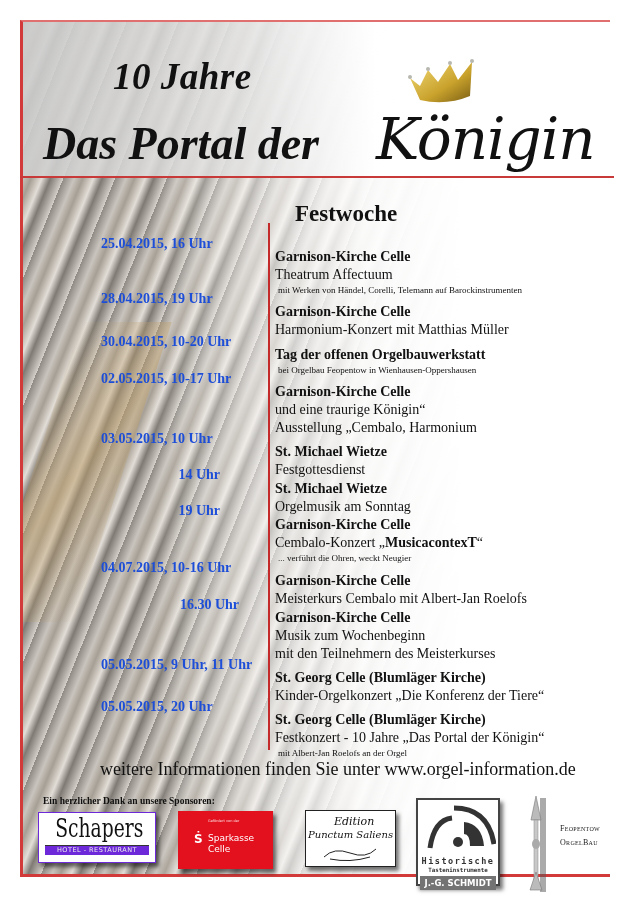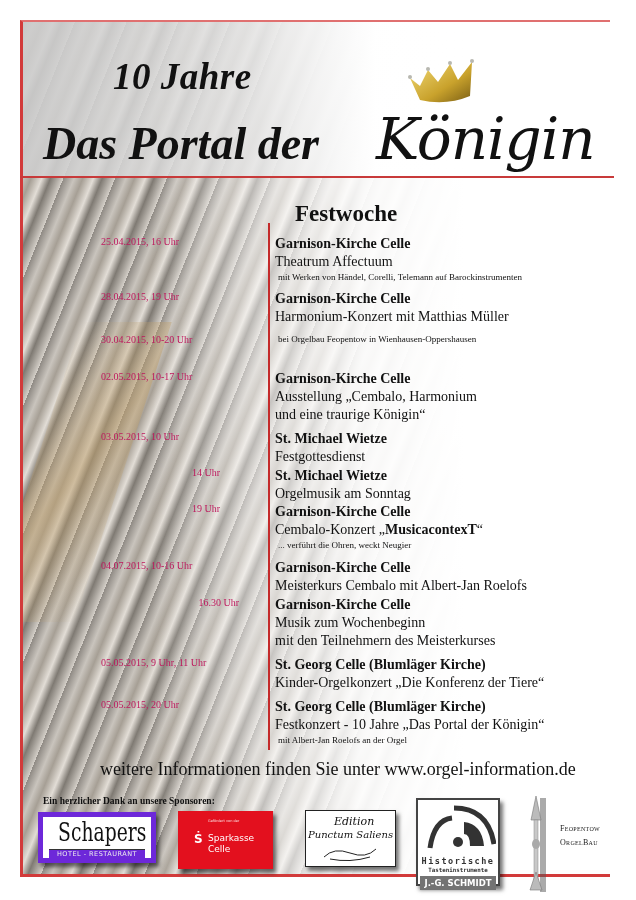--- a/index.html
+++ b/index.html
@@ -48,40 +48,40 @@
     .crown {
       position: absolute; left: 406px; top: 56px; width: 72px; height: 50px;
     }
     .heading {
       position: absolute; left: 295px; top: 201px; font-size: 23px; font-weight: bold;
     }
     .vline {
       position: absolute; left: 268px; top: 223px; width: 2px; height: 527px; background: #c42a2a;
     }
     .row-date {
-      position: absolute; width: 170px; font-weight: normal; font-size: 10px; text-align: left;
-      white-space: nowrap; color: #be185d;
+      position: absolute; width: 170px; font-weight: bold; font-size: 14px; text-align: left;
+      white-space: nowrap; color: #1d4ed8;
     }
     .row-date.right { text-align: right; width: 140px; }
     .ev {
-      position: absolute; left: 275px; width: 320px; white-space: nowrap;
+      position: absolute; left: 275px; width: 320px; white-space: nowrap; margin-top: 13px;
     }
     .ev .venue { font-weight: bold; font-size: 14px; line-height: 18px; display: block; }
     .ev .desc { font-size: 14px; line-height: 18px; display: block; }
     .ev .note { font-size: 9px; line-height: 12px; display: block; padding-left: 3px; }
     .ev b { font-weight: bold; }
     .info {
       position: absolute; left: 100px; top: 759px; font-size: 18px; white-space: nowrap;
     }
     .thanks {
       position: absolute; left: 43px; top: 796px; font-size: 9.5px; font-weight: bold; white-space: nowrap;
     }
     .logo { position: absolute; box-shadow: 3px 4px 4px rgba(0,0,0,0.55); }
     .schapers {
-      left: 38px; top: 812px; width: 118px; height: 51px; background: #fff; border: 5px solid #6d28d9;
+      left: 38px; top: 812px; width: 118px; height: 51px; background: #fff; border: 1px solid #6d28d9;
       text-align: center; box-sizing: border-box;
     }
     .schapers .name {
       display: block; font-family: "DejaVu Serif", serif; font-size: 26px; line-height: 30px;
       transform: scaleX(0.72); letter-spacing: 0px; margin-top: 0px;
     }
     .schapers .sub {
       display: block; margin: 2px 6px 0; background: #6d28d9; color: #eee;
       font-family: "DejaVu Sans", sans-serif; font-size: 6.5px; line-height: 9px; letter-spacing: 0.5px;
       border-top: 1px solid #333;
@@ -159,28 +159,29 @@
 </div>
 
 <div class="row-date" style="left:101px;top:291px">28.04.2015, 19 Uhr</div>
 <div class="ev" style="top:290px">
   <span class="venue">Garnison-Kirche Celle</span>
   <span class="desc">Harmonium-Konzert mit Matthias Müller</span>
 </div>
 
 <div class="row-date" style="left:101px;top:334px">30.04.2015, 10-20 Uhr</div>
 <div class="ev" style="top:333px">
+  <span class="venue">Tag der offenen Orgelbauwerkstatt</span>
   <span class="note">bei Orgelbau Feopentow in Wienhausen-Oppershausen</span>
 </div>
 
 <div class="row-date" style="left:101px;top:371px">02.05.2015, 10-17 Uhr</div>
 <div class="ev" style="top:370px">
   <span class="venue">Garnison-Kirche Celle</span>
+  <span class="desc">und eine traurige Königin“</span>
   <span class="desc">Ausstellung „Cembalo, Harmonium</span>
-  <span class="desc">und eine traurige Königin“</span>
 </div>
 
 <div class="row-date" style="left:101px;top:431px">03.05.2015, 10 Uhr</div>
 <div class="ev" style="top:430px">
   <span class="venue">St. Michael Wietze</span>
   <span class="desc">Festgottesdienst</span>
 </div>
 
 <div class="row-date right" style="left:80px;top:467px">14 Uhr</div>
 <div class="ev" style="top:467px">

